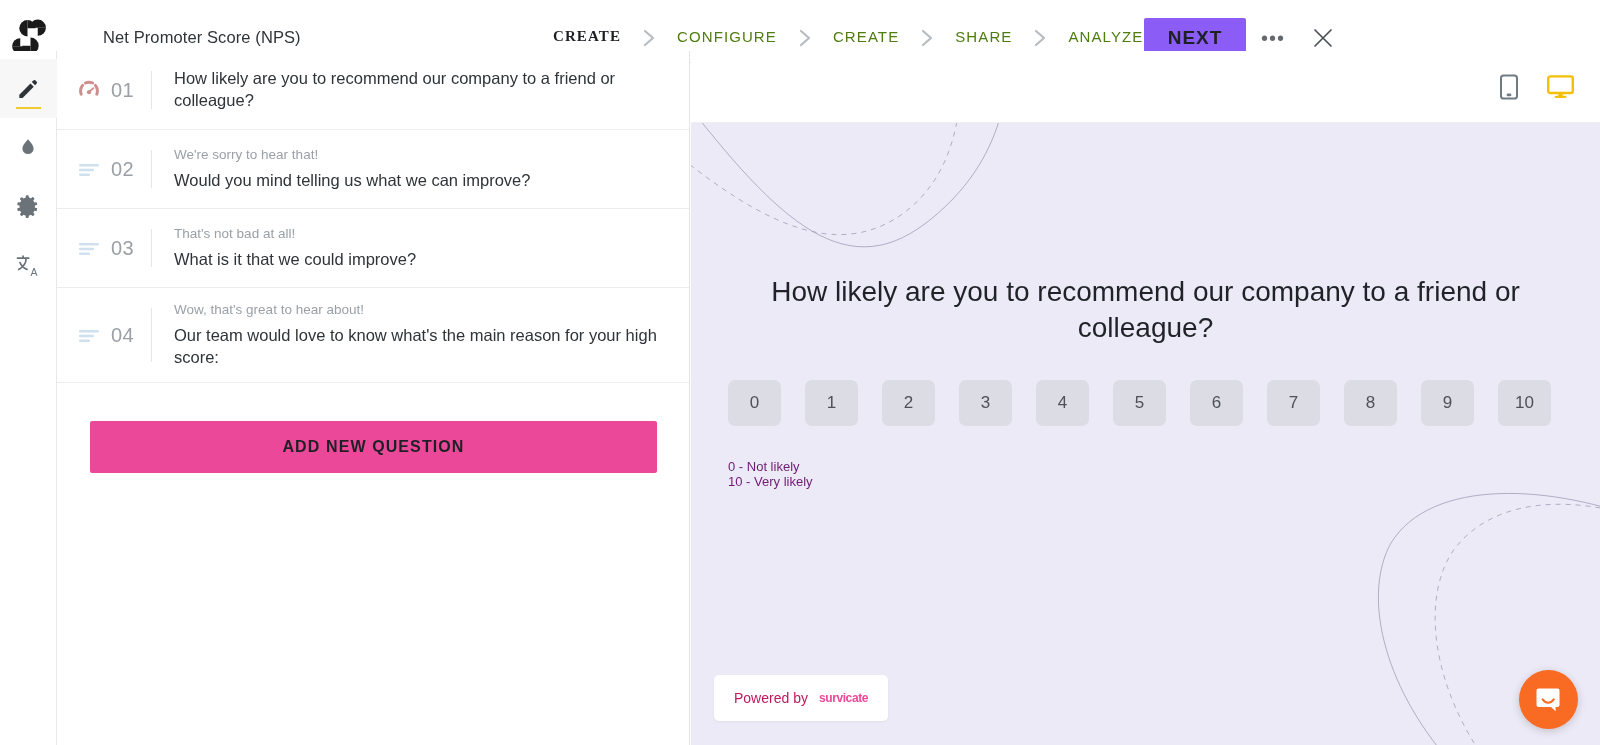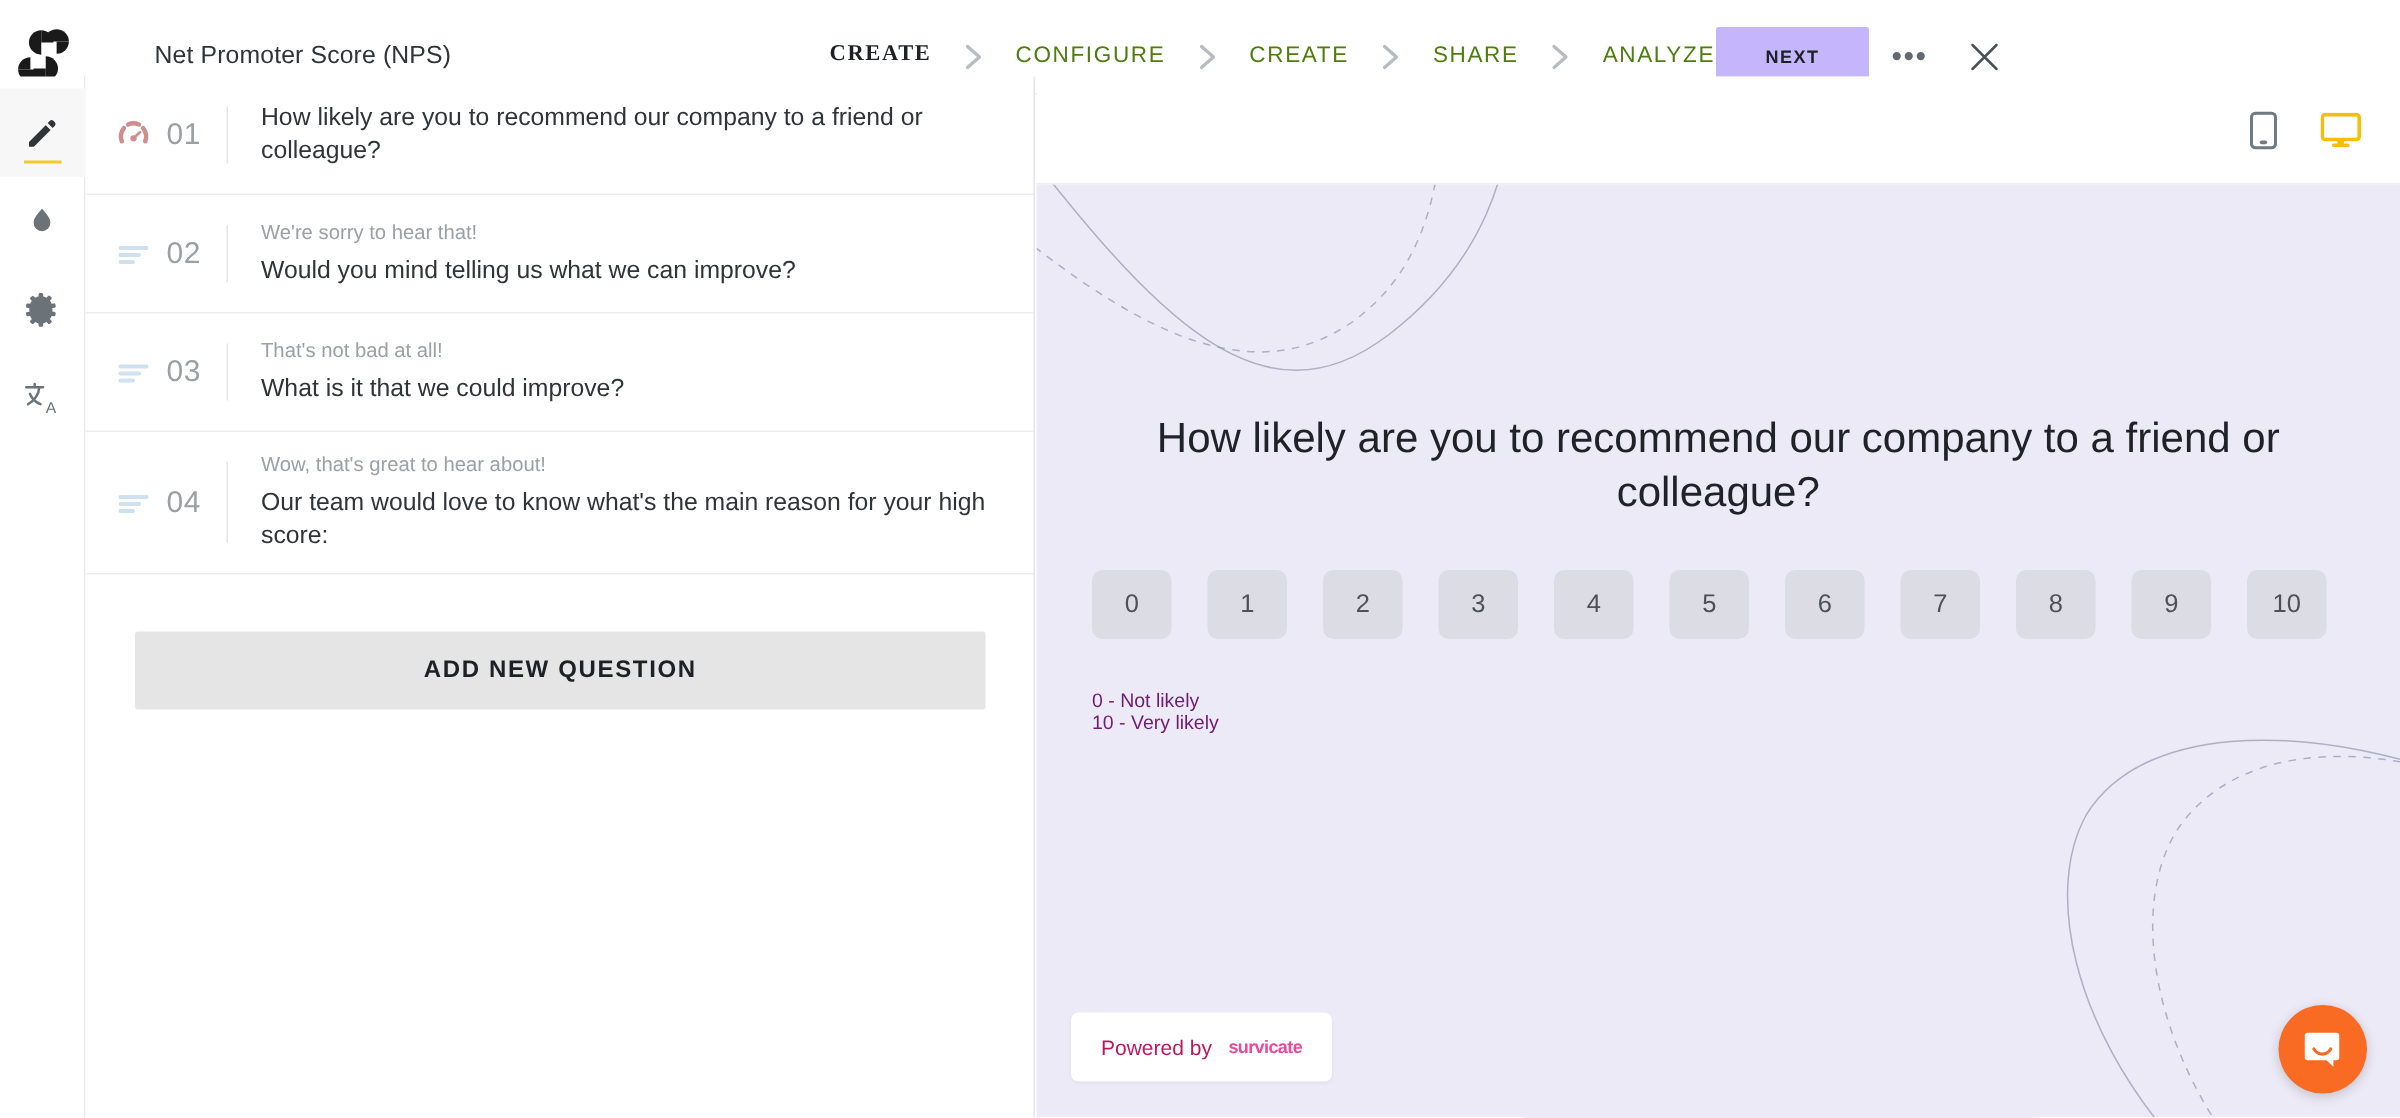--- a/index.html
+++ b/index.html
@@ -45,22 +45,22 @@
     height: 3px; background: #f2ca2f;
   }
   .chev {
     width: 56px; display: flex; align-items: center; justify-content: center;
     color: #b7bcc1;
   }
 
   .next-btn {
     position: absolute; right: 118px; top: 6px;
     width: 102px; height: 39px;
-    background: #c4b5fd; border: none; border-radius: 2px;
-    color: #1d2125; font-size: 12px; font-weight: 700; letter-spacing: 1px;
+    background: #8b5cf6; border: none; border-radius: 2px;
+    color: #1d2125; font-size: 19px; font-weight: 700; letter-spacing: 1px;
     font-family: "Liberation Sans", sans-serif;
     cursor: pointer;
   }
   .top-icon {
     position: absolute; top: 13px; width: 26px; height: 26px;
     display: flex; align-items: center; justify-content: center;
     color: #4a5056; cursor: pointer;
   }
   .top-icon.dots { right: 78px; }
   .top-icon.close { right: 28px; }
@@ -108,21 +108,21 @@
     margin-left: 8px; width: 34px; flex: 0 0 34px; letter-spacing: .3px;
   }
   .qdiv { width: 1px; align-self: stretch; background: #e5e5e5; margin: 20px 0 20px 6px; flex: 0 0 1px; }
   .qtext { padding-left: 22px; padding-right: 6px; }
   .qsub { font-size: 13.5px; color: #9aa0a6; margin-bottom: 6px; line-height: 1.3; }
   .qmain { font-size: 16.5px; color: #2f3438; line-height: 1.33; max-width: 500px; }
 
   .add-wrap { padding: 38px 32px 0 33px; }
   .add-btn {
     width: 567px; height: 52px;
-    background: #e5e5e5; border: none; border-radius: 2px;
+    background: #ec4899; border: none; border-radius: 2px;
     color: #1d2125; font-size: 16px; font-weight: 700; letter-spacing: 1.1px;
     font-family: "Liberation Sans", sans-serif; cursor: pointer;
   }
 
   
   .preview {
     position: absolute; left: 691px; top: 51px;
     width: 909px; height: 694px; background: #fff;
     overflow: hidden;
   }

